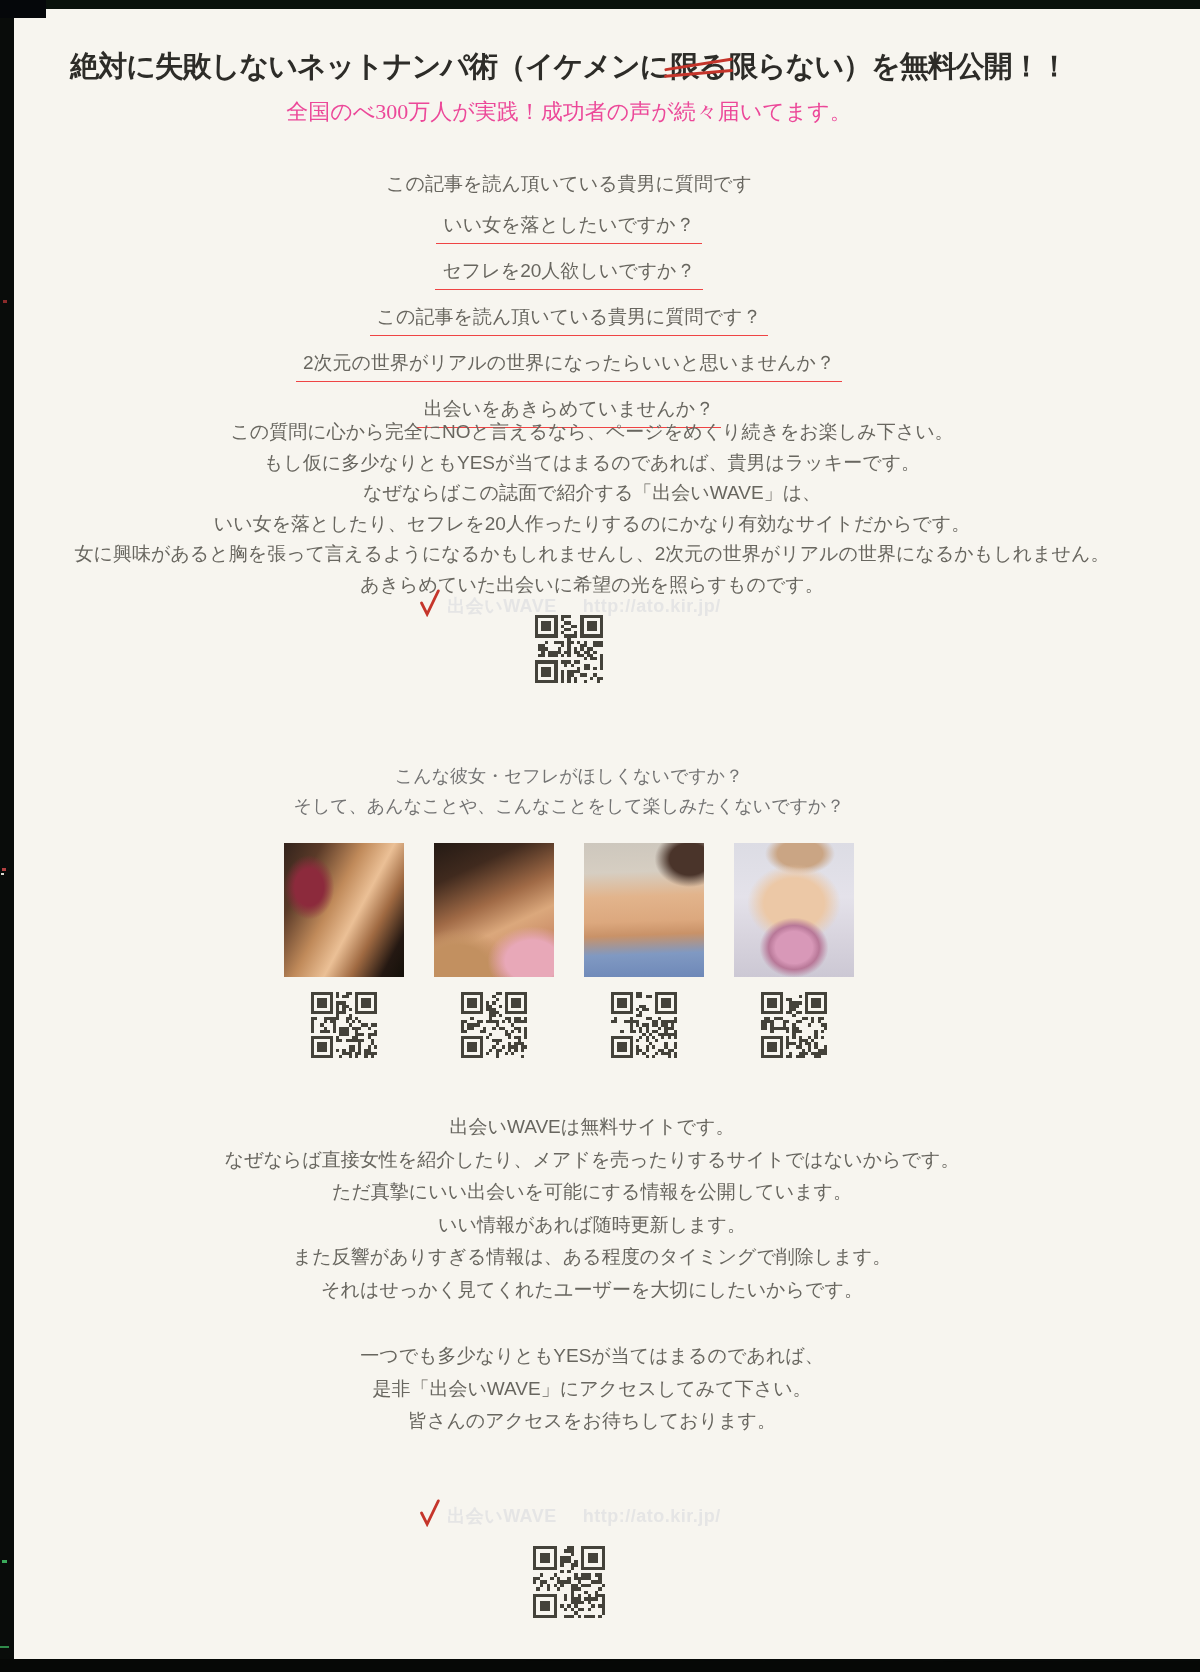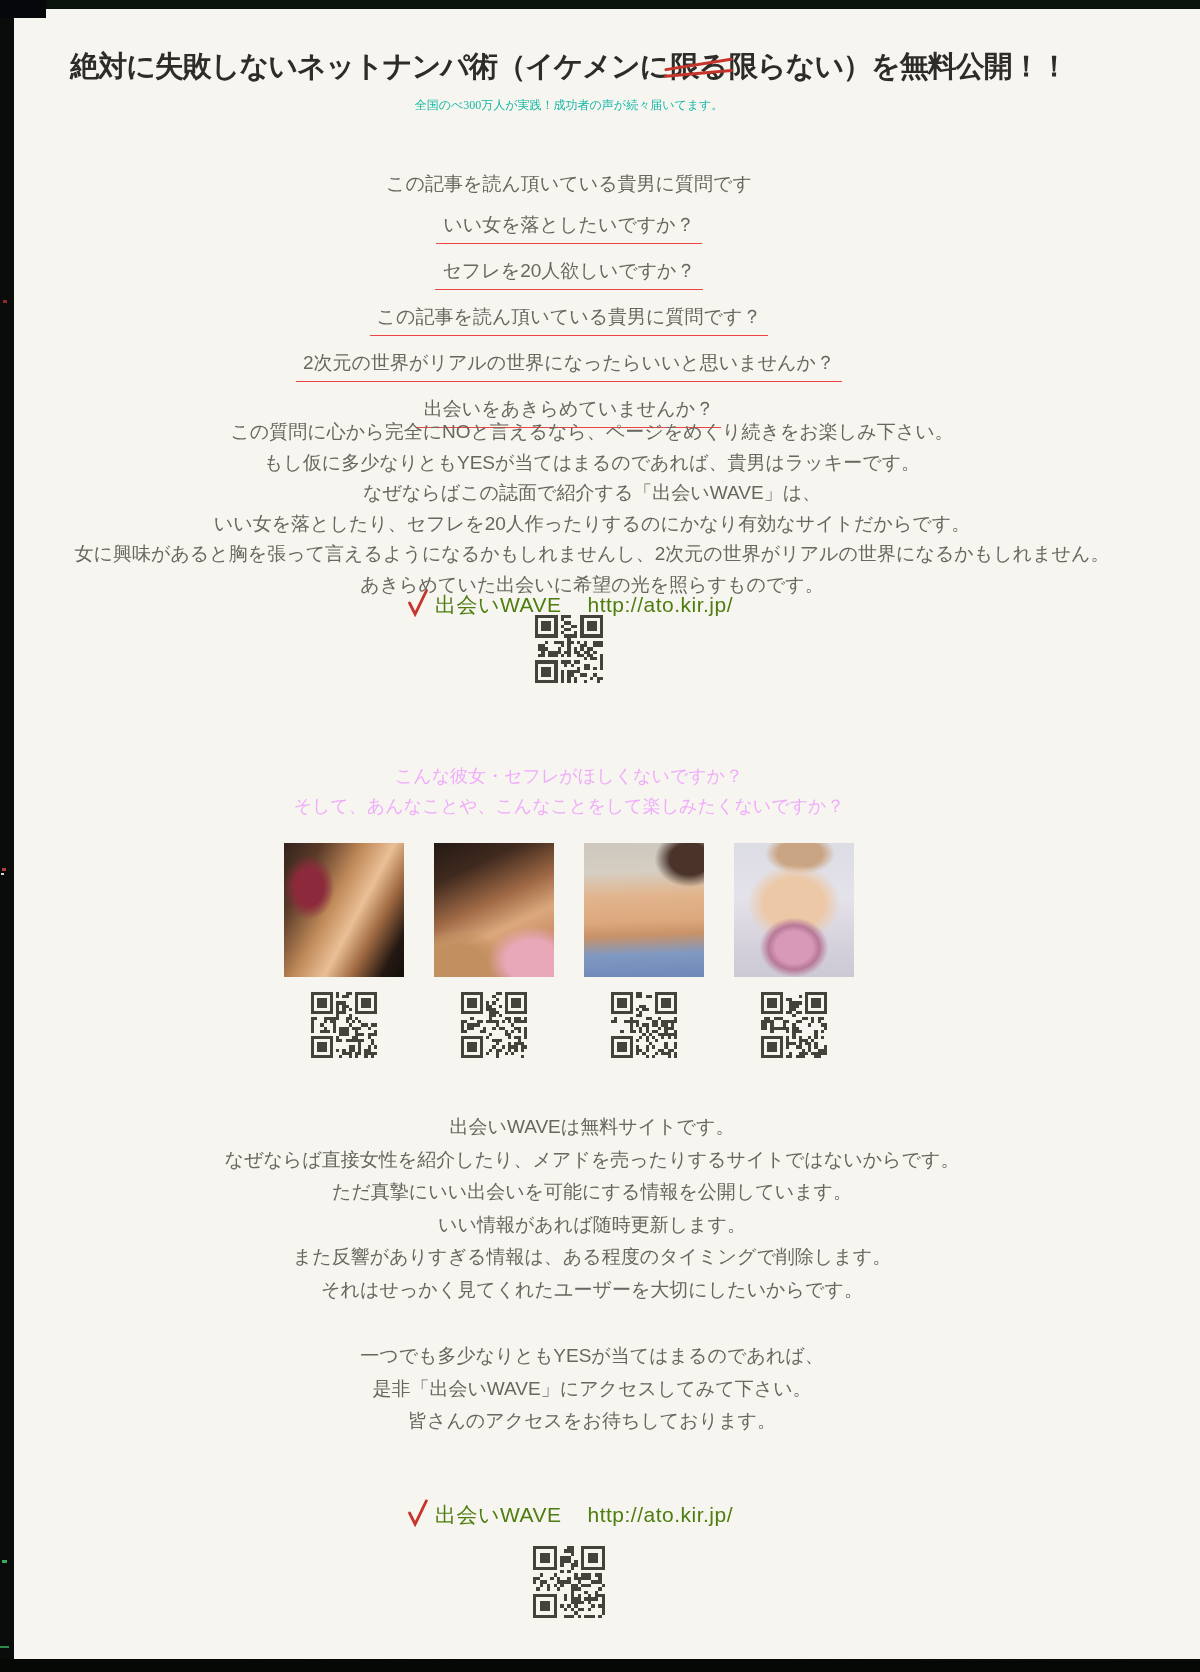--- a/index.html
+++ b/index.html
@@ -21,38 +21,38 @@
     color:#2d2c28; white-space:nowrap;
   }
   .struck { position:relative; display:inline-block; padding:0 2px; }
   .struck::before, .struck::after {
     content:""; position:absolute; left:-4px; right:-4px; height:3px;
     background:#c5352b; border-radius:2px;
   }
   .struck::before { top:40%; transform:rotate(-9deg); }
   .struck::after  { top:62%; transform:rotate(-5deg); }
 
-  .subtitle { top:88px; font-size:12px; color:#14b8a6; font-family:"Liberation Serif", serif; }
+  .subtitle { top:88px; font-size:22px; color:#ec4899; font-family:"Liberation Serif", serif; }
 
   .intro { top:162px; font-size:19px; color:#68665f; }
 
   .questions { top:202px; }
   .questions .q { margin-bottom:13px; font-size:19px; line-height:28px; color:#68665f; }
   .q .u {
     display:inline-block; padding:0 7px 4px;
     border-bottom:1px solid #ef4444;
   }
 
   .para { font-size:19px; line-height:30.5px; color:#68665f;padding-left:46px; }
   .para1 { top:408px; }
-  .teaser { top:752px; font-size:18px; line-height:30px; color:#f0abfc; }
+  .teaser { top:752px; font-size:18px; line-height:30px; color:#737373; }
   .para2 { top:1102px; line-height:32.5px; }
   .para3 { top:1331px; line-height:32.5px; }
 
-  .sitelink { font-size:21px; color:#4d7c0f; letter-spacing:0.5px; }
+  .sitelink { font-size:18px; color:#e5e5e5; letter-spacing:0.5px;font-weight:bold; }
   .link1 { top:580px; }
   .link2 { top:1490px; }
   .check { display:inline-block; width:24px; height:28px; vertical-align:-5px; margin-right:6px; }
   .url-gap { display:inline-block; width:26px; }
 
   .qr { display:inline-block; }
   .qr-main   { top:606px; left:50%; margin-left:-34px; width:68px; height:68px; }
   .qr-bottom { top:1537px; left:50%; margin-left:-36px; width:72px; height:72px; }
   .qr-main, .qr-bottom { position:absolute; }
 

